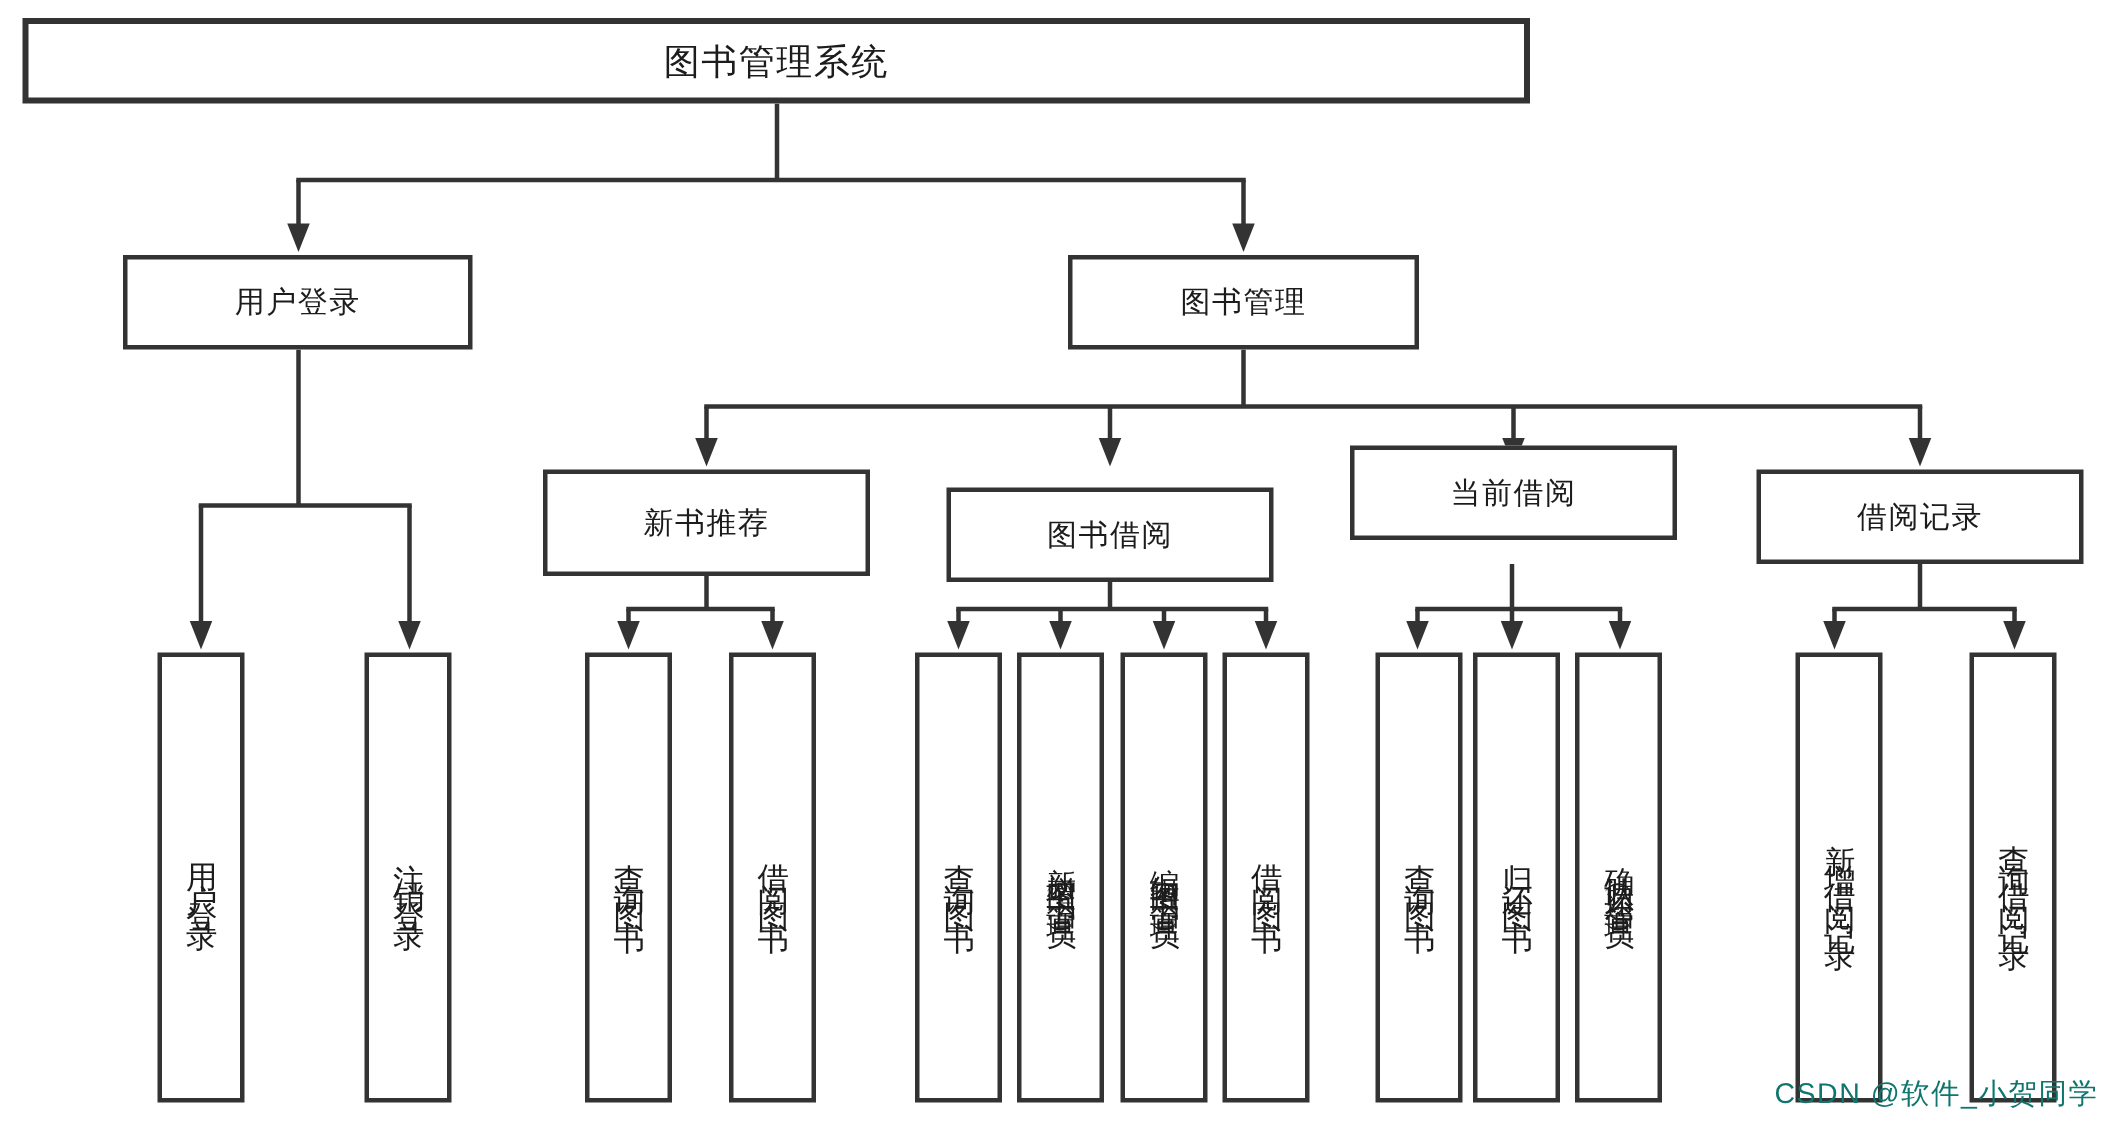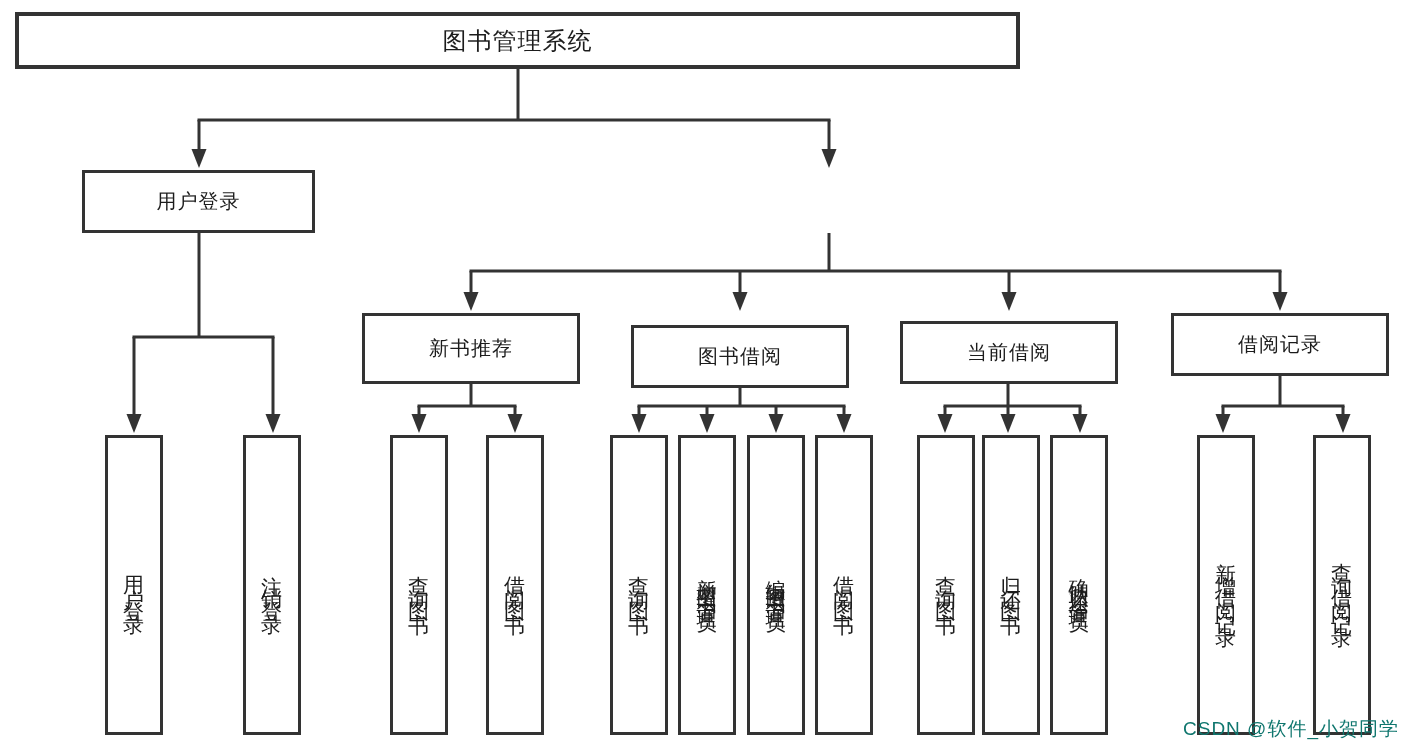--- a/index.html
+++ b/index.html
@@ -28,21 +28,21 @@
   .watermark {
     position:absolute; left:1183px; top:716px; font-size:19px;
     color:#0f766e; letter-spacing:1px; white-space:nowrap;
   }
   
   .pos-root          { left:15px;  top:12px;  width:1005px; height:57px; }
   .pos-user-login    { left:82px;  top:170px; width:233px;  height:63px; }
   .pos-book-mgmt     { left:712px; top:170px; width:234px;  height:63px; }
   .pos-new-books     { left:362px; top:313px; width:218px;  height:71px; }
   .pos-book-borrow   { left:631px; top:313px; width:218px;  height:63px;margin-top:12px; }
-  .pos-current-borrow{ left:900px; top:321px; width:218px;  height:63px; }
+  .pos-current-borrow{ left:900px; top:297px; width:218px;  height:63px; }
   .pos-borrow-records{ left:1171px;top:313px; width:218px;  height:63px;font-family:Liberation Mono, monospace; }
   .pos-leaf-1  { left:105px;  }
   .pos-leaf-2  { left:243px;  }
   .pos-leaf-3  { left:390px;  }
   .pos-leaf-4  { left:486px;  }
   .pos-leaf-5  { left:610px;  }
   .pos-leaf-6  { left:678px;  }
   .pos-leaf-7  { left:747px;  }
   .pos-leaf-8  { left:815px;  }
   .pos-leaf-9  { left:917px;  }
@@ -111,20 +111,23 @@
       <polygon points="1335.5,414 1350.5,414 1343,433" fill="#333333"></polygon>
     </svg>
 
   <div class="node root pos-root">
     <span>图书管理系统</span>
   </div>
 
   <div class="node pos-user-login">
     <span>用户登录</span>
   </div>
+  <div class="node pos-book-mgmt">
+    <span>图书管理</span>
+  </div>
 
   <div class="node pos-new-books">
     <span>新书推荐</span>
   </div>
   <div class="node pos-book-borrow">
     <span>图书借阅</span>
   </div>
   <div class="node pos-current-borrow">
     <span>当前借阅</span>
   </div>

